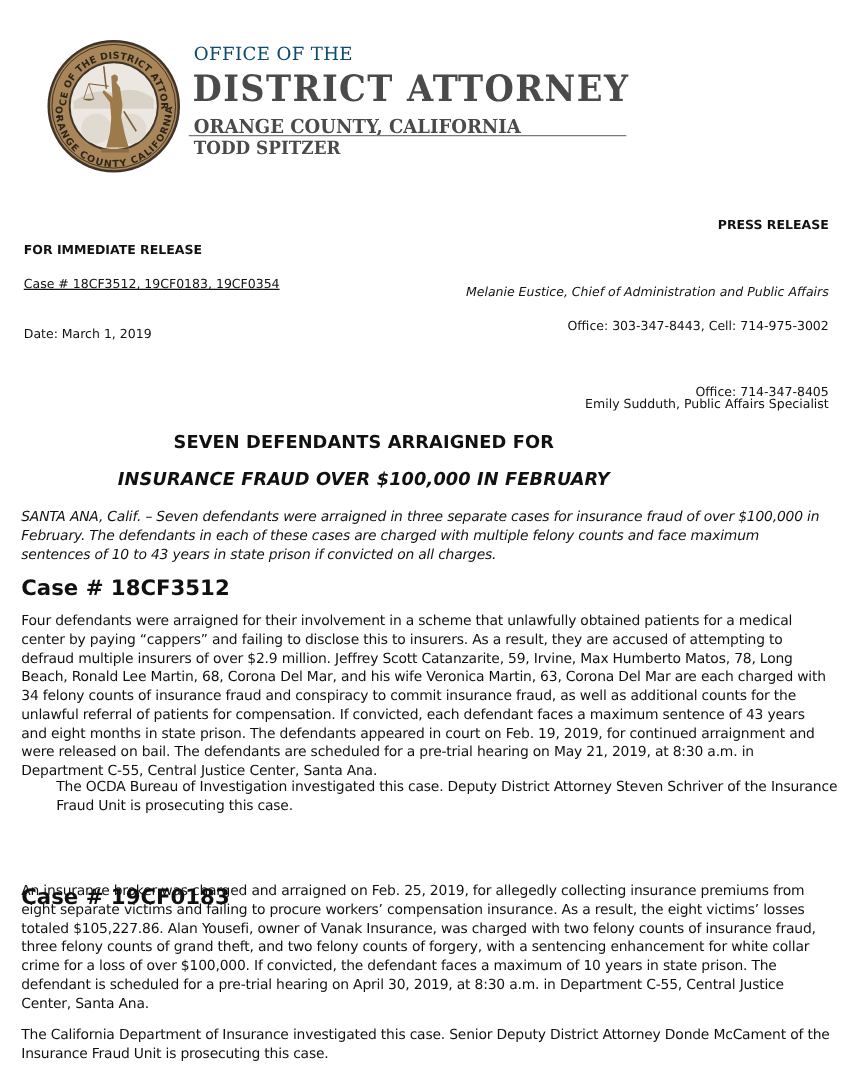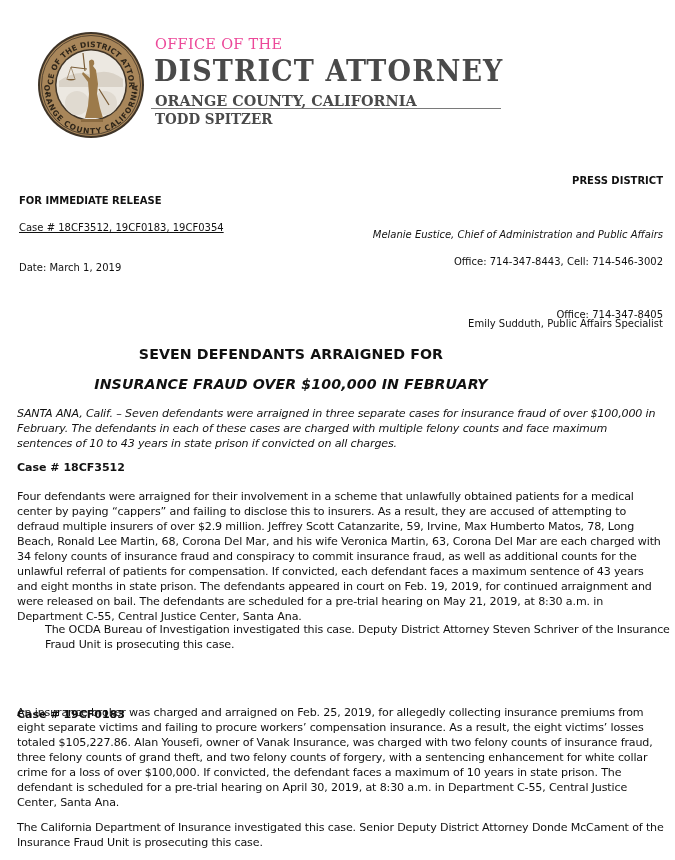--- a/index.html
+++ b/index.html
@@ -2,37 +2,37 @@
 <html><head>
 <meta charset="utf-8">
 <style>
   html, body { margin: 0; padding: 0; background: #ffffff; }
   body { width: 675px; height: 860px; position: relative; overflow: hidden; color: #111; }
   .sans { font-family: "DejaVu Sans", sans-serif; }
   .serif { font-family: "DejaVu Serif", serif; }
 
   
   .seal { position: absolute; left: 37px; top: 31px; width: 108px; height: 108px; }
-  .lh-office { position: absolute; left: 155px; top: 36px; font-size: 14.5px; color: #ec4899; letter-spacing: 0.3px; }
+  .lh-office { position: absolute; left: 155px; top: 36px; font-size: 14.5px; color: #0c4a6e; letter-spacing: 0.3px; }
   .lh-da { position: absolute; left: 154px; top: 54px; font-size: 29px; color: #4a4a4a; letter-spacing: 1.2px; font-weight: bold; transform: scaleX(0.93); transform-origin: left top; white-space: nowrap; }
   .lh-county { position: absolute; left: 155px; top: 91px; font-size: 15.5px; color: #4a4a4a; font-weight: bold; transform: scaleX(0.93); transform-origin: left top; white-space: nowrap; }
   .lh-rule { position: absolute; left: 151px; top: 108px; width: 350px; height: 1px; background: #7a7a7a; }
   .lh-name { position: absolute; left: 155px; top: 110px; font-size: 14.5px; color: #4a4a4a; font-weight: bold; transform: scaleX(0.93); transform-origin: left top; white-space: nowrap; }
 
   
   .meta { position: absolute; font-size: 10px; white-space: nowrap; }
   .bold { font-weight: bold; }
   .right { text-align: right; }
 
   
   .title { position: absolute; left: 0; width: 582px; text-align: center; font-weight: bold; font-size: 14.2px; letter-spacing: 0.1px; }
 
   
   .para { position: absolute; left: 17px; width: 648px; font-size: 11.1px; line-height: 15px; color: #111; letter-spacing: -0.15px; }
-  .case-heading { position: absolute; left: 17px; font-size: 11px; font-weight: bold; }
+  .case-heading { position: absolute; left: 17px; font-size: 17px; font-weight: bold; }
 </style>
 </head>
 <body>
 
 <div>
   <svg class="seal" viewBox="0 0 108 108">
     <defs>
       <path id="arcTop" d="M 16 54 A 38 38 0 0 1 92 54"></path>
       <path id="arcBot" d="M 13 56 A 41 41 0 0 0 95 56"></path>
     </defs>
@@ -65,27 +65,27 @@
     <circle cx="98" cy="62" r="1.3" fill="#2e2519"></circle>
   </svg>
 
   <div class="lh-office serif">OFFICE OF THE</div>
   <div class="lh-da serif">DISTRICT ATTORNEY</div>
   <div class="lh-county serif">ORANGE COUNTY, CALIFORNIA</div>
   <div class="lh-rule"></div>
   <div class="lh-name serif">TODD SPITZER</div>
 </div>
 
-<div class="meta sans bold" style="right:12px; top:175px;">PRESS DISTRICT</div>
+<div class="meta sans bold" style="right:12px; top:175px;">PRESS RELEASE</div>
 <div class="meta sans bold" style="left:19px; top:195px;">FOR IMMEDIATE RELEASE</div>
 <div class="meta sans" style="left:19px; top:222px;text-decoration:underline;">Case # 18CF3512, 19CF0183, 19CF0354</div>
 <div class="meta sans" style="left:19px; top:262px;">Date: March 1, 2019</div>
 
 <div class="meta sans right" style="right:12px; top:229px;font-style:italic;">Melanie Eustice, Chief of Administration and Public Affairs</div>
-<div class="meta sans right" style="right:12px; top:256px;">Office: 714-347-8443, Cell: 714-546-3002</div>
+<div class="meta sans right" style="right:12px; top:256px;">Office: 303-347-8443, Cell: 714-975-3002</div>
 <div class="meta sans right" style="right:12px; top:283px;margin-top:35px;">Emily Sudduth, Public Affairs Specialist</div>
 <div class="meta sans right" style="right:12px; top:309px;">Office: 714-347-8405</div>
 
 <div class="title sans" style="top:346px;">SEVEN DEFENDANTS ARRAIGNED FOR</div>
 <div class="title sans" style="top:376px;font-style:italic;">INSURANCE FRAUD OVER $100,000 IN FEBRUARY</div>
 
 <div class="para sans" style="top:406px;font-style:italic;">SANTA ANA, Calif. – Seven defendants were arraigned in three separate cases for insurance fraud of over $100,000 in February. The defendants in each of these cases are charged with multiple felony counts and face maximum sentences of 10 to 43 years in state prison if convicted on all charges.</div>
 
 <div class="case-heading sans" style="top:461px;">Case # 18CF3512</div>
 <div class="para sans" style="top:489px;">Four defendants were arraigned for their involvement in a scheme that unlawfully obtained patients for a medical center by paying “cappers” and failing to disclose this to insurers. As a result, they are accused of attempting to defraud multiple insurers of over $2.9 million. Jeffrey Scott Catanzarite, 59, Irvine, Max Humberto Matos, 78, Long Beach, Ronald Lee Martin, 68, Corona Del Mar, and his wife Veronica Martin, 63, Corona Del Mar are each charged with 34 felony counts of insurance fraud and conspiracy to commit insurance fraud, as well as additional counts for the unlawful referral of patients for compensation. If convicted, each defendant faces a maximum sentence of 43 years and eight months in state prison. The defendants appeared in court on Feb. 19, 2019, for continued arraignment and were released on bail. The defendants are scheduled for a pre-trial hearing on May 21, 2019, at 8:30 a.m. in Department C-55, Central Justice Center, Santa Ana.</div>

